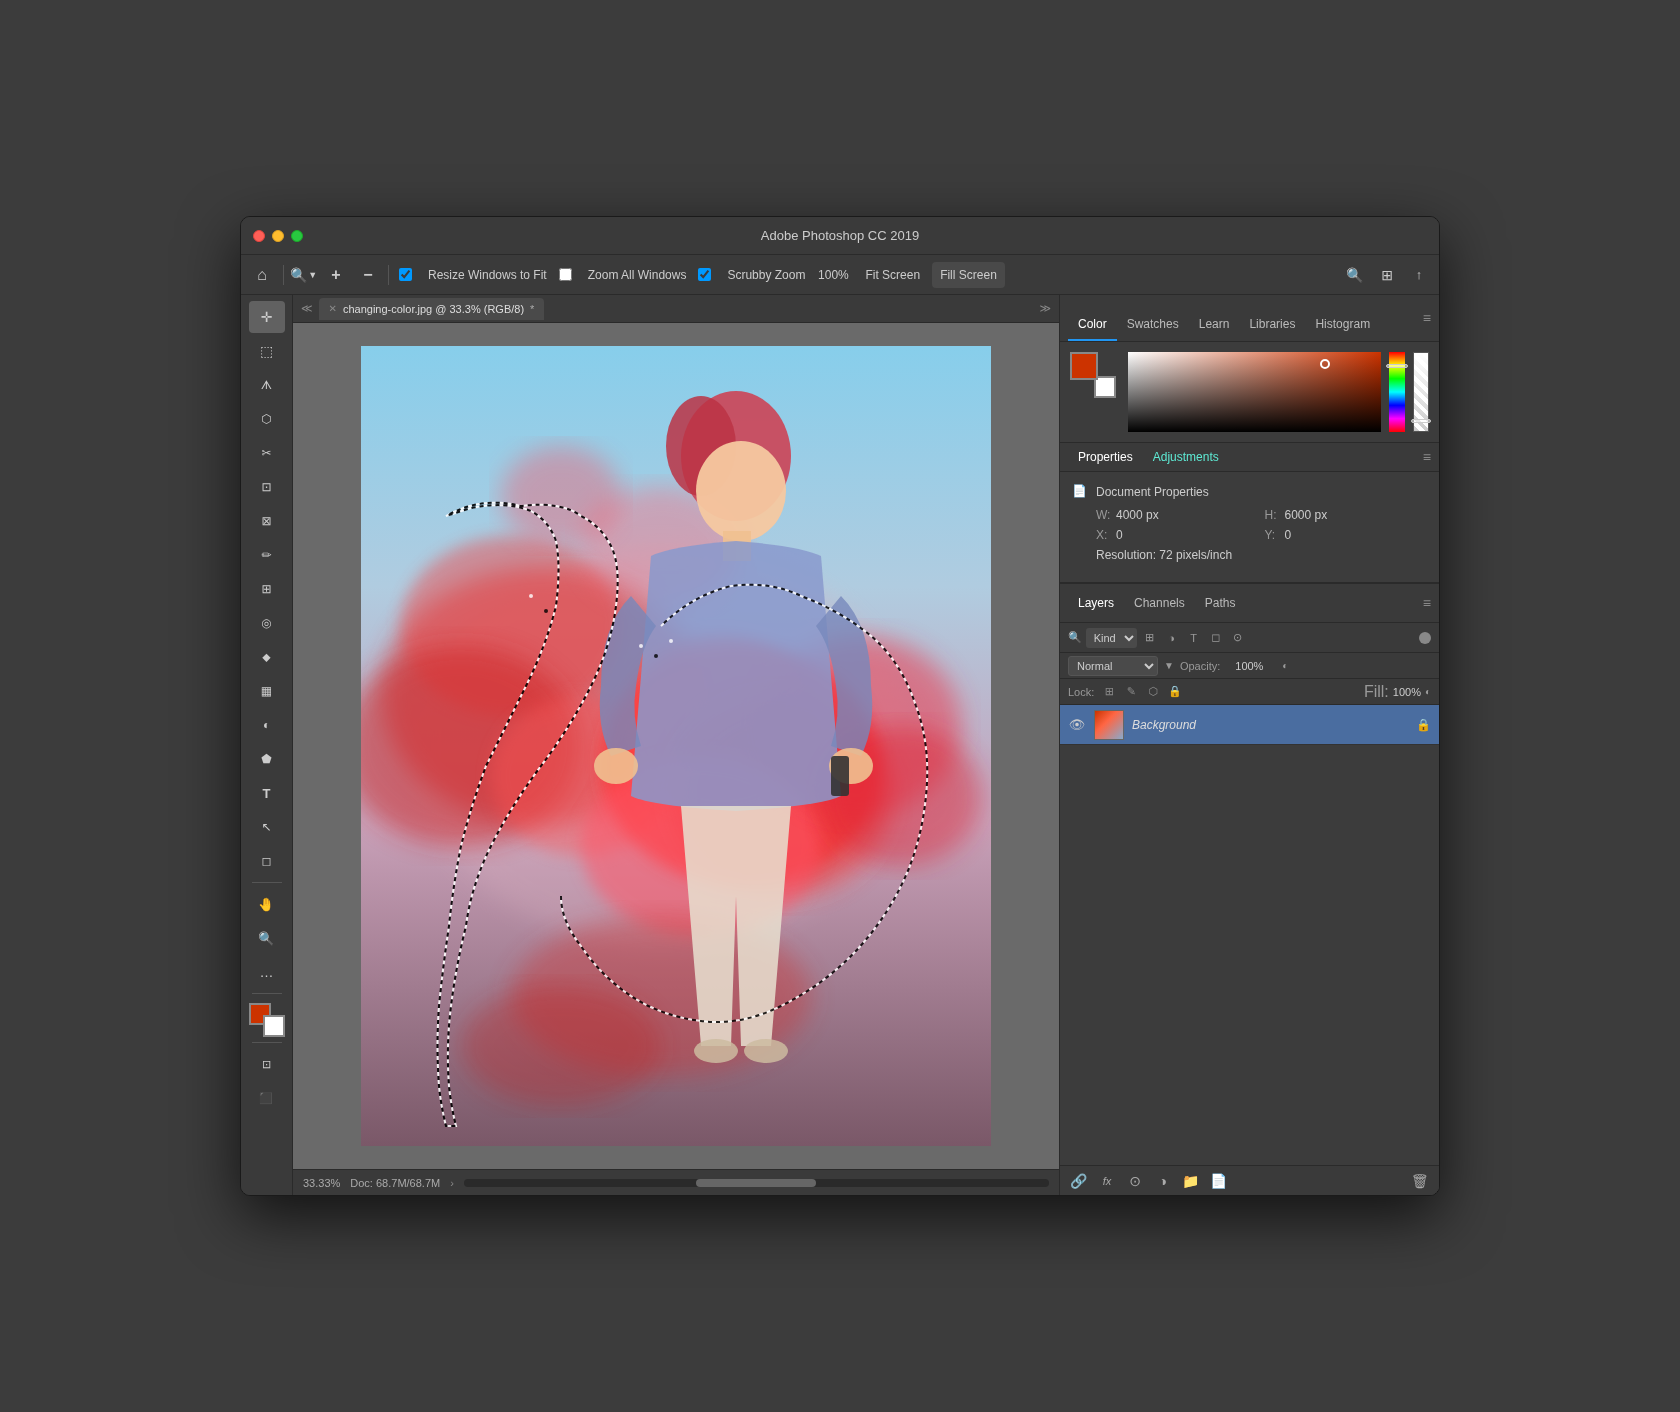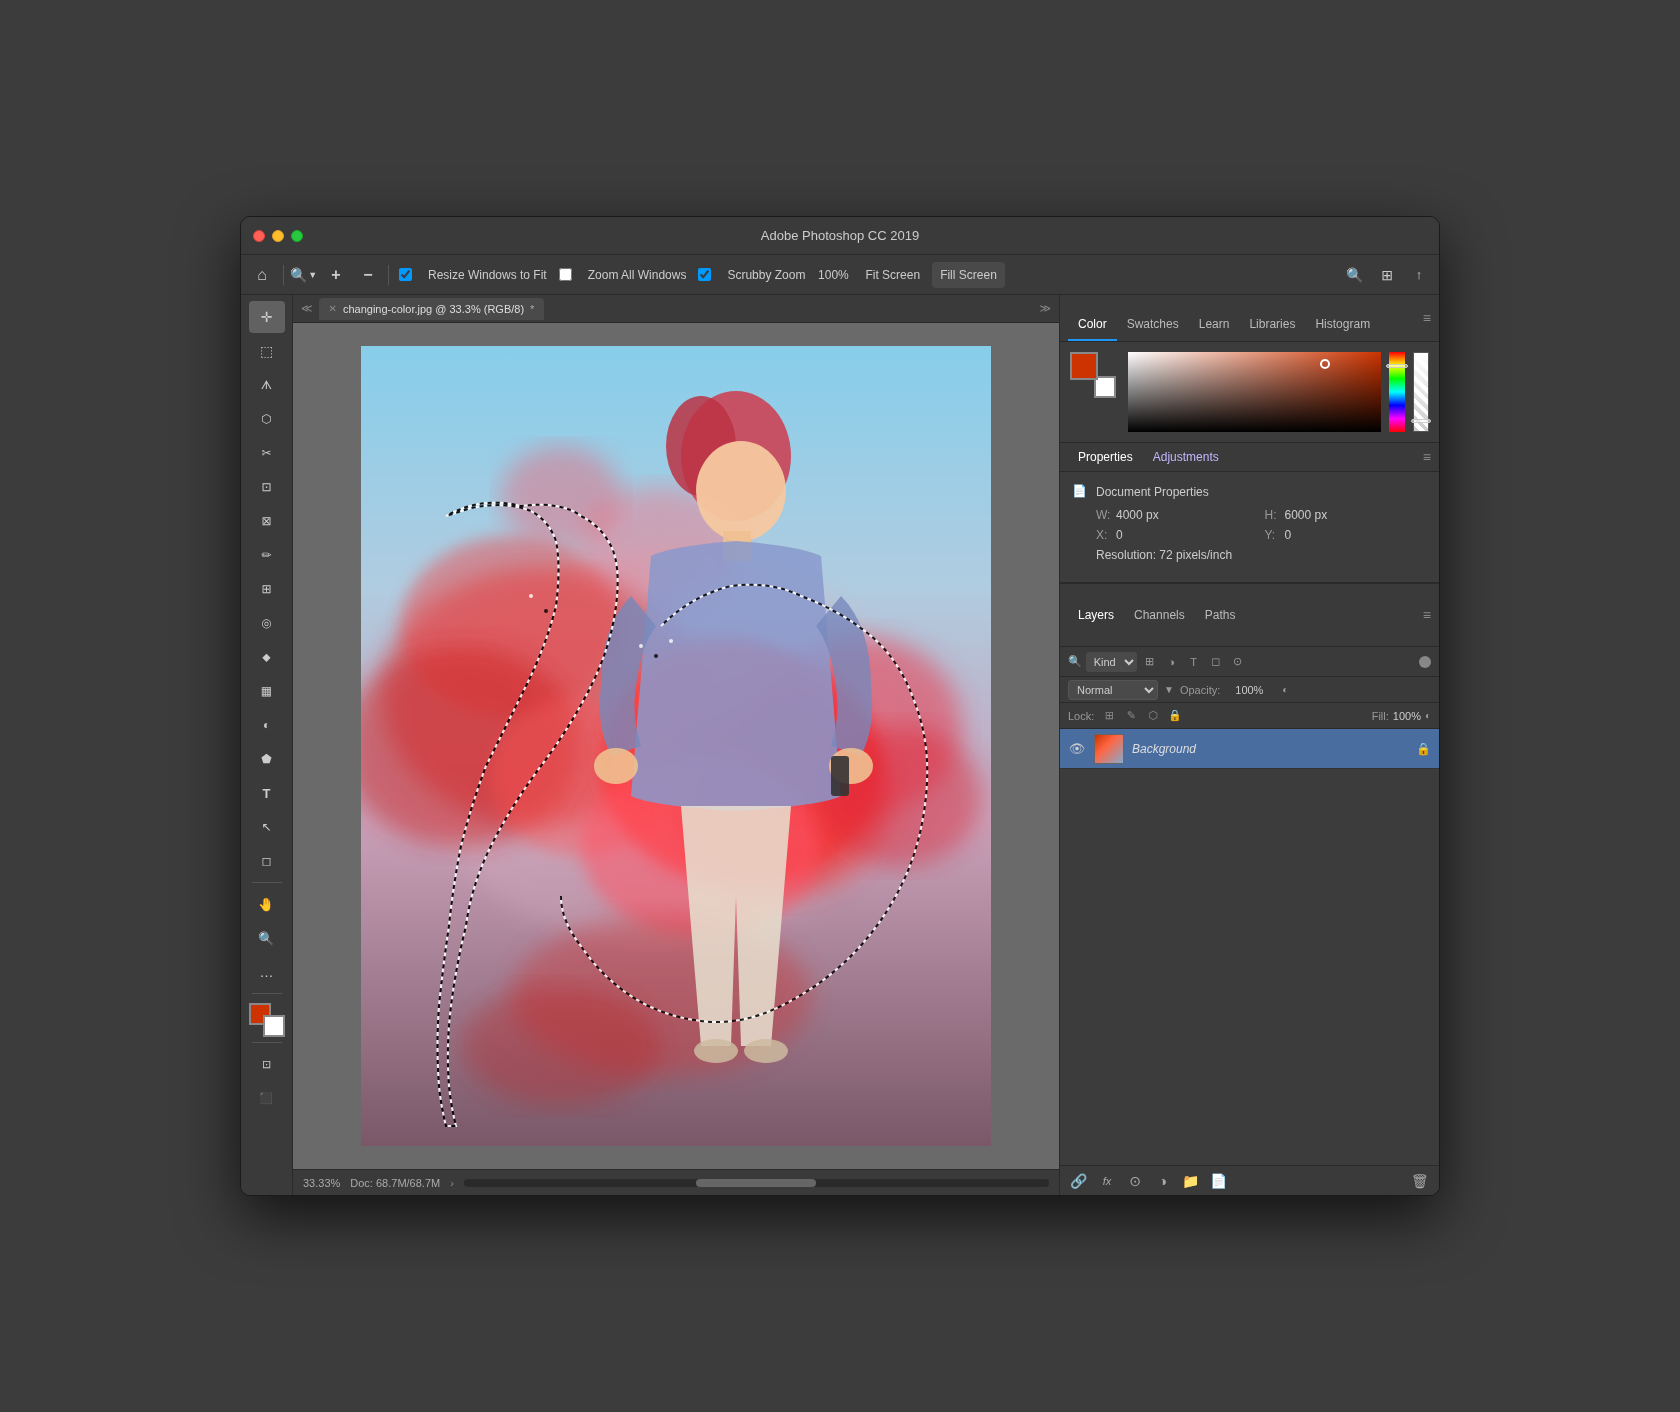--- a/index.html
+++ b/index.html
@@ -357,21 +357,21 @@
     .properties-tabs {
       display: flex;
       align-items: center;
       background: #3a3a3a;
       padding: 0 8px;
       border-bottom: 1px solid #2a2a2a;
     }
     .properties-tab {
       padding: 7px 10px;
       font-size: 12px;
-      color: #c4b5fd;
+      color: #5eead4;
       cursor: pointer;
     }
     .properties-tab.active { color: #fff; }
     .properties-content {
       padding: 12px;
     }
     .prop-row {
       display: flex;
       align-items: center;
       margin-bottom: 8px;
@@ -412,21 +412,21 @@
     .layers-panel {
       flex: 1;
       display: flex;
       flex-direction: column;
       overflow: hidden;
     }
     .layers-tabs {
       display: flex;
       align-items: center;
       background: #3a3a3a;
-      padding: 16px 8px;
+      padding: 4px 8px;
       border-bottom: 1px solid #2a2a2a;
       border-top: 1px solid #2a2a2a;
       flex-shrink: 0;
     }
     .layers-tab {
       padding: 8px 10px;
       font-size: 12px;
       color: #bbb;
       cursor: pointer;
     }
@@ -532,21 +532,21 @@
       justify-content: center;
       border-radius: 2px;
     }
     .fill-row {
       margin-left: auto;
       display: flex;
       align-items: center;
       gap: 4px;
     }
     .fill-label {
-      font-size: 11px;
+      font-size: 16px;
       color: #999;
       text-align: right;
     }
     .fill-value {
       font-size: 11px;
       color: #ccc;
     }
     .layers-list {
       flex: 1;
       overflow-y: auto;

